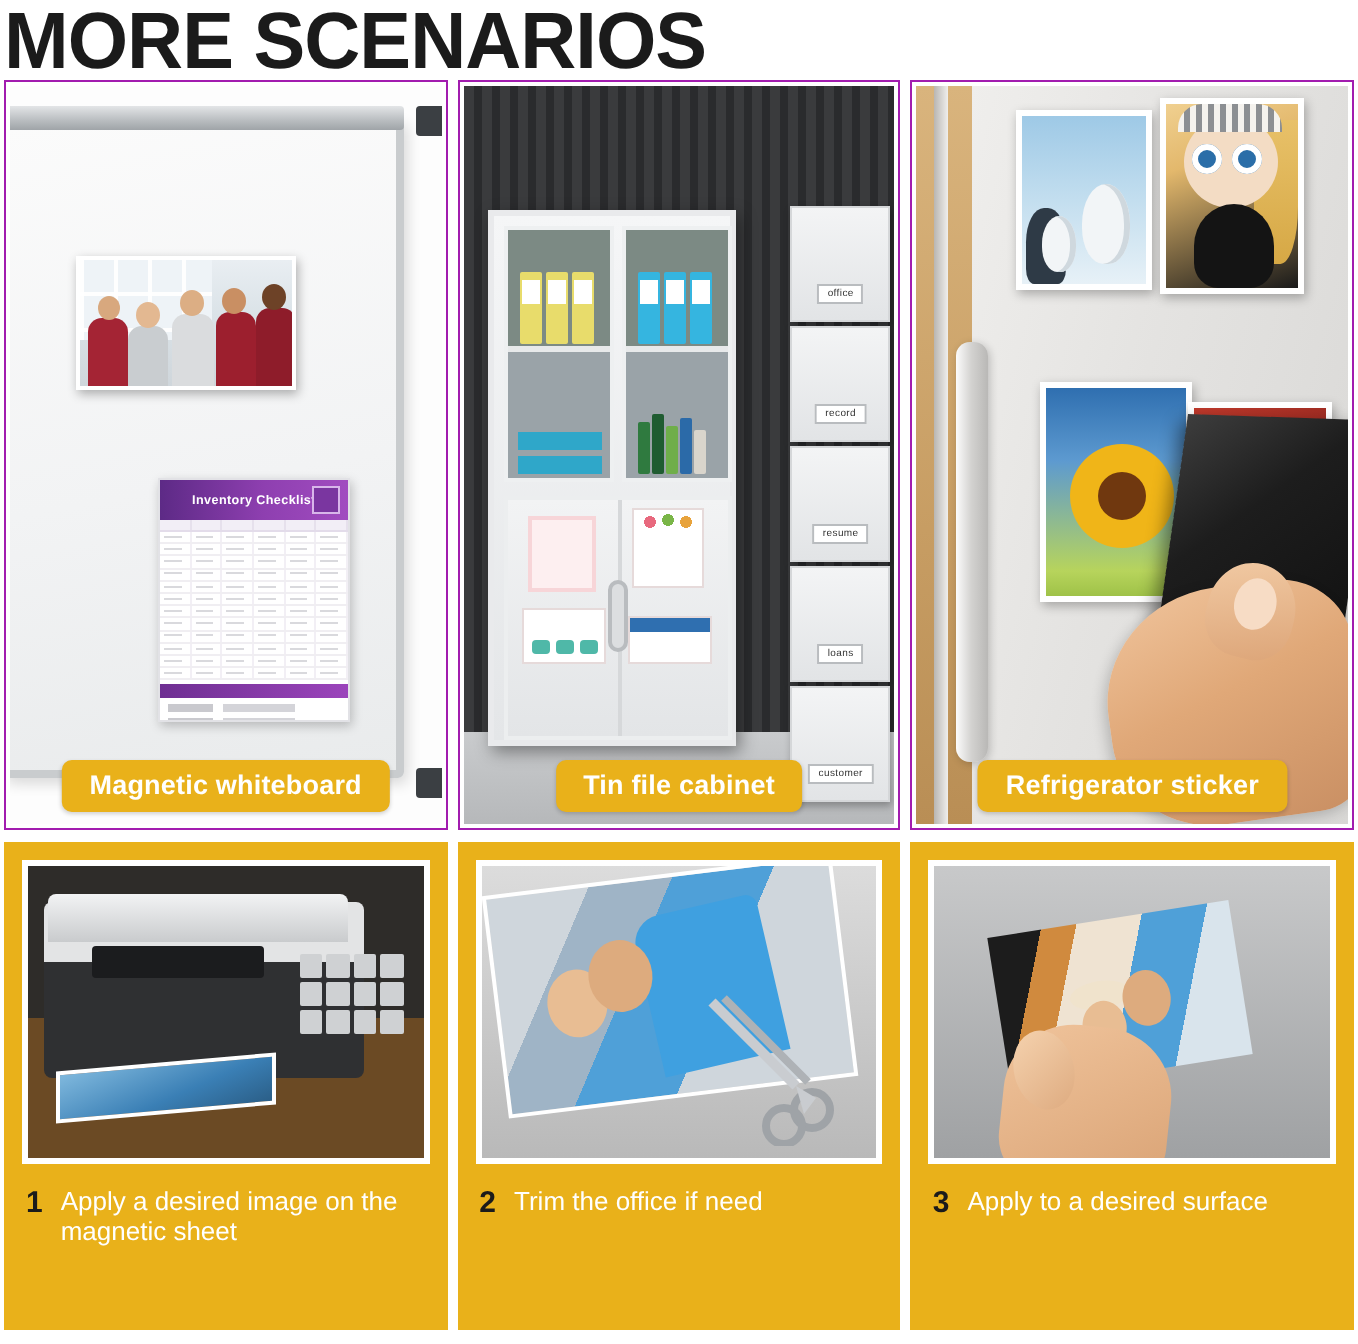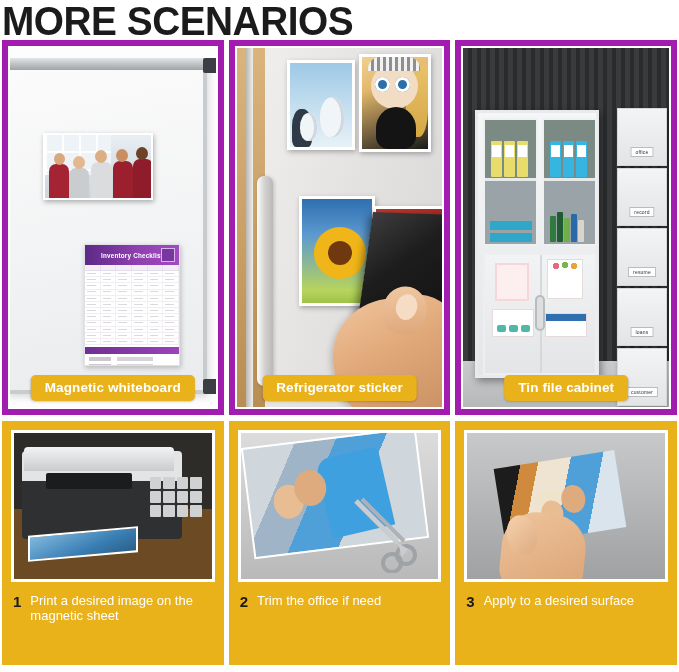--- a/index.html
+++ b/index.html
@@ -19,21 +19,21 @@
     letter-spacing:-0.5px; transform:scaleX(0.97); transform-origin:left bottom;
   }
   .headline .h-sub {
     font-size:30px; font-weight:bold; color:#1b1b1b;
     letter-spacing:-0.3px; padding-bottom:1px;
   }
 
   
   .top-row { display:flex; gap:5px; padding:0 2px; height:375px; }
   .panel {
-    position:relative; flex:1; border:6px solid #a21caf;
+    position:relative; flex:1; border:1px solid #a21caf;
     background:#fff; overflow:hidden;
   }
   .panel-inner { position:absolute; inset:2px; overflow:hidden; }
 
   
   .badge {
     position:absolute; bottom:8px; left:50%; transform:translateX(-50%);
     background:#e9b11a; color:#ffffff; font-weight:bold; font-size:13.5px;
     padding:5px 14px 6px; border-radius:5px; white-space:nowrap;
     letter-spacing:0.1px; box-shadow:0 1px 2px rgba(0,0,0,.18); z-index:40;
@@ -454,58 +454,20 @@
             <div class="doc-foot">
               <div class="fr"></div>
                 <div class="fr"></div>
 
             </div>
 
           </div>
         </div>
       </div>
       <div class="badge">Magnetic whiteboard</div>
-    </div>
-
-    <div class="panel">
-      <div class="panel-inner">
-        <div class="fr-wrap">
-          <div class="fr-wood"></div>
-          <div class="fr-door"></div>
-          <div class="fr-seam"></div>
-          <div class="fr-handle"></div>
-
-          <div class="ph ph1">
-            <div class="dk"></div>
-              <div class="peng a"></div>
-              <div class="peng b"></div>
-          </div>
-          <div class="ph ph2">
-            <div class="hair"></div>
-              <div class="face"></div>
-            <div class="eye l"></div>
-              <div class="eye r"></div>
-            <div class="hat"></div>
-              <div class="toy"></div>
-          </div>
-          <div class="ph ph3">
-            <div class="petals"></div>
-              <div class="core"></div>
-          </div>
-          <div class="ph ph4">
-            <div class="leaf"></div>
-          </div>
-          <div class="peel"></div>
-          <div class="hand">
-            <div class="thumb"></div>
-              <div class="nail"></div>
-          </div>
-        </div>
-      </div>
-      <div class="badge">Refrigerator sticker</div>
     </div>
 
     <div class="panel">
       <div class="panel-inner">
         <div class="cb-wrap">
           <div class="cb-floor"></div>
 
           <div class="cb-main">
             <div class="cb-glass">
               <div class="cb-pane">
@@ -559,20 +521,58 @@
               <span class="lbl">loans</span>
             </div>
             <div class="drawer">
               <span class="lbl">customer</span>
             </div>
           </div>
         </div>
       </div>
       <div class="badge">Tin file cabinet</div>
     </div>
+
+    <div class="panel">
+      <div class="panel-inner">
+        <div class="fr-wrap">
+          <div class="fr-wood"></div>
+          <div class="fr-door"></div>
+          <div class="fr-seam"></div>
+          <div class="fr-handle"></div>
+
+          <div class="ph ph1">
+            <div class="dk"></div>
+              <div class="peng a"></div>
+              <div class="peng b"></div>
+          </div>
+          <div class="ph ph2">
+            <div class="hair"></div>
+              <div class="face"></div>
+            <div class="eye l"></div>
+              <div class="eye r"></div>
+            <div class="hat"></div>
+              <div class="toy"></div>
+          </div>
+          <div class="ph ph3">
+            <div class="petals"></div>
+              <div class="core"></div>
+          </div>
+          <div class="ph ph4">
+            <div class="leaf"></div>
+          </div>
+          <div class="peel"></div>
+          <div class="hand">
+            <div class="thumb"></div>
+              <div class="nail"></div>
+          </div>
+        </div>
+      </div>
+      <div class="badge">Refrigerator sticker</div>
+    </div>
   </div>
 
   <div class="bottom-row">
 
     <div class="step">
       <div class="step-img">
         <div class="pr-bg"></div>
         <div class="pr-body"></div>
         <div class="pr-lid"></div>
         <div class="pr-slot"></div>
@@ -587,21 +587,21 @@
             <i></i>
             <i></i>
             <i></i>
             <i></i>
             <i></i>
         </div>
         <div class="pr-out"></div>
       </div>
       <div class="step-cap">
         <span class="step-num">1</span>
-        <span class="step-txt">Print a desired image on the magnetic sheet</span>
+        <span class="step-txt">Apply a desired image on the magnetic sheet</span>
       </div>
     </div>
 
     <div class="step">
       <div class="step-img">
         <div class="tr-bg"></div>
         <div class="tr-photo">
           <div class="shirt"></div>
             <div class="face1"></div>
             <div class="face2"></div>

